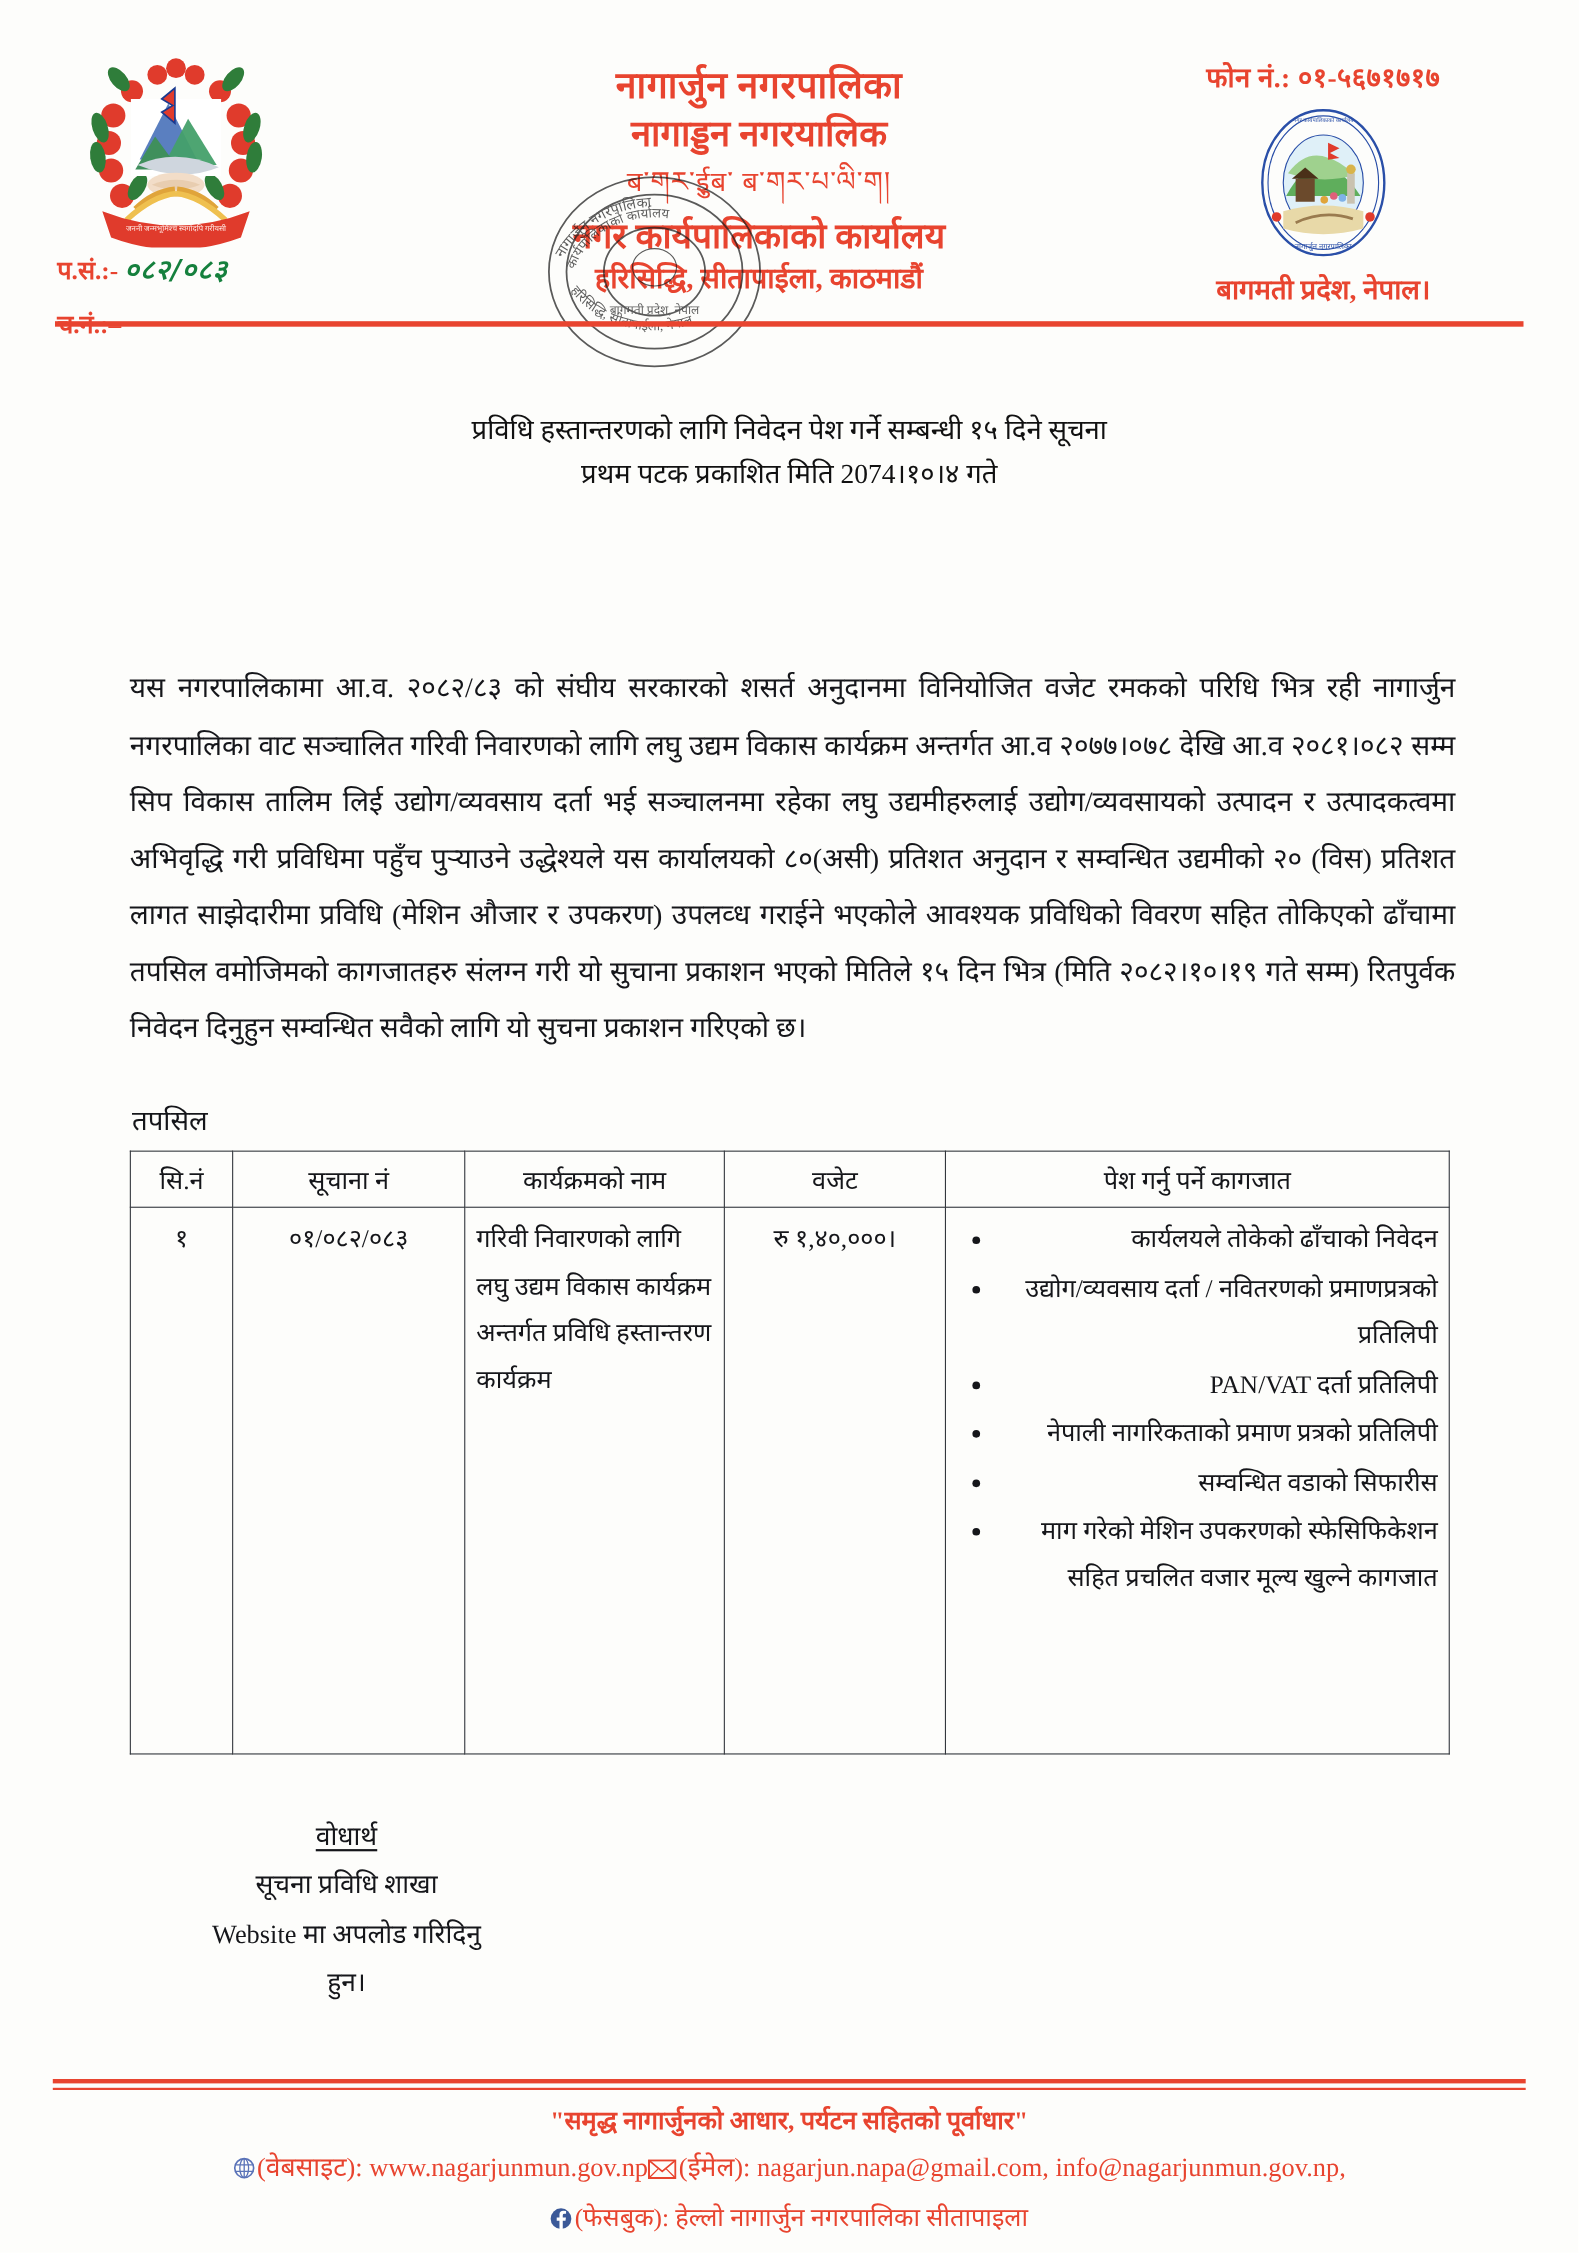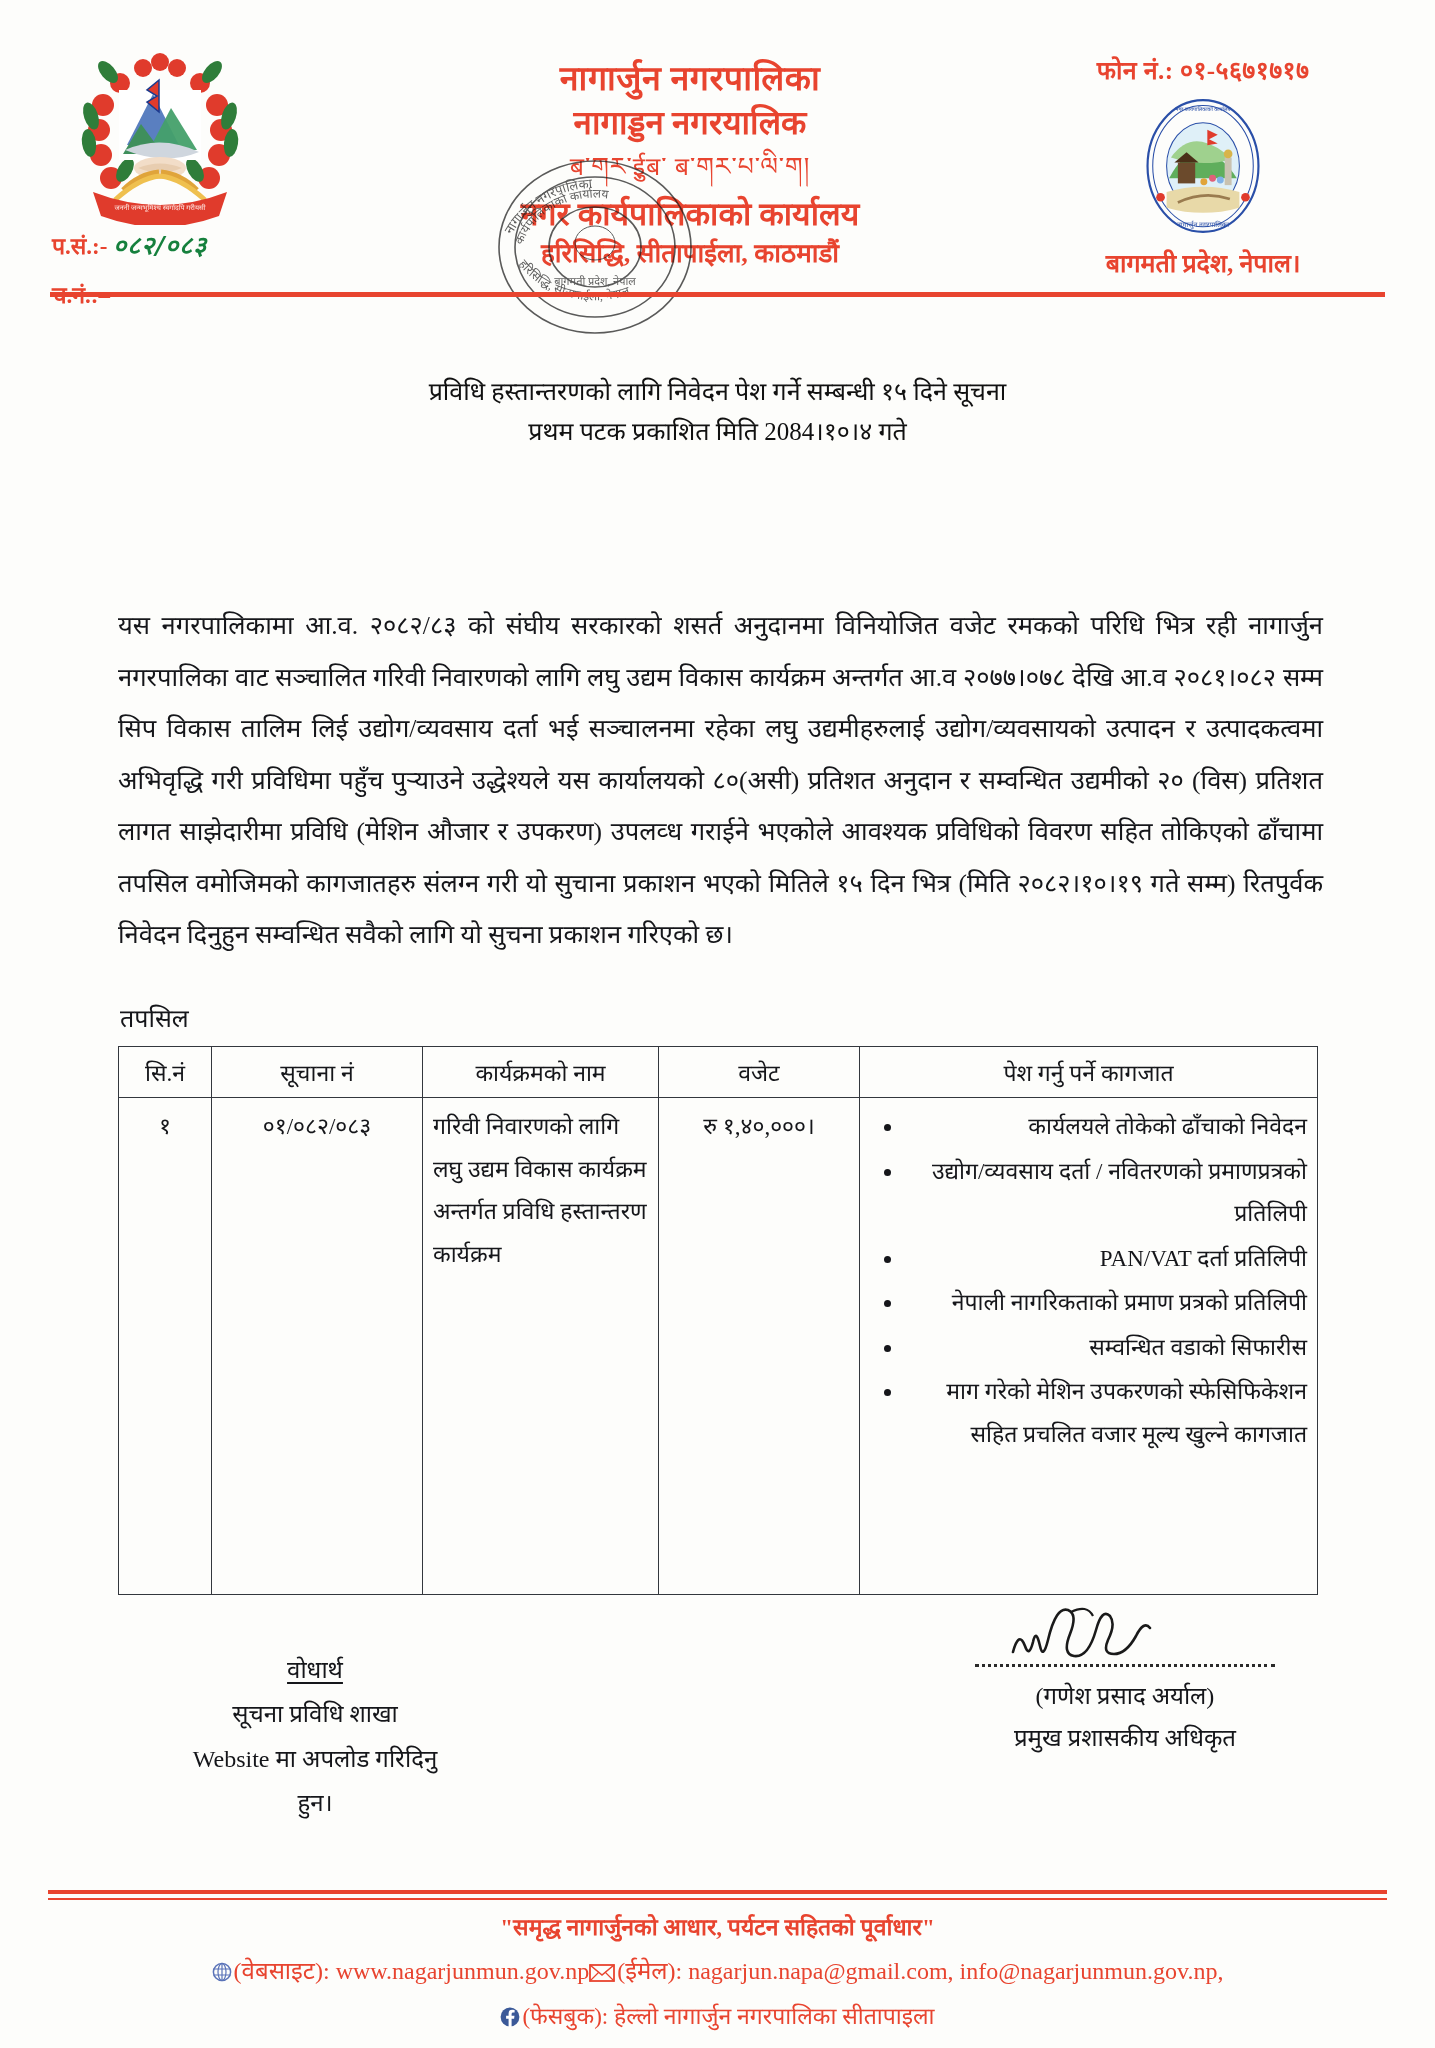--- a/index.html
+++ b/index.html
@@ -438,21 +438,21 @@
         <text x="125" y="150" font-size="11" fill="#1c1c1c" text-anchor="middle" font-family="Liberation Serif, serif">बागमती प्रदेश, नेपाल</text>
         <ellipse cx="125" cy="108" rx="20" ry="17" fill="none" stroke="#1c1c1c" stroke-width="1"></ellipse>
       </svg>
     </div>
 
     <div class="hr-red"></div>
   </div>
 
   <div class="title-block">
     <div class="title-1">प्रविधि हस्तान्तरणको लागि निवेदन पेश गर्ने सम्बन्धी १५ दिने सूचना</div>
-    <div class="title-2">प्रथम पटक प्रकाशित मिति 2084।१०।४ गते</div>
+    <div class="title-2">प्रथम पटक प्रकाशित मिति 2074।१०।४ गते</div>
   </div>
 
   <div class="body-text">यस नगरपालिकामा आ.व. २०८२/८३ को संघीय सरकारको शसर्त अनुदानमा विनियोजित वजेट रमकको परिधि भित्र रही नागार्जुन नगरपालिका वाट सञ्चालित गरिवी निवारणको लागि लघु उद्यम विकास कार्यक्रम अन्तर्गत आ.व २०७७।०७८ देखि आ.व २०८१।०८२ सम्म सिप विकास तालिम लिई उद्योग/व्यवसाय दर्ता भई सञ्चालनमा रहेका लघु उद्यमीहरुलाई उद्योग/व्यवसायको उत्पादन र उत्पादकत्वमा अभिवृद्धि गरी प्रविधिमा पहुँच पुर्‍याउने उद्धेश्यले यस कार्यालयको ८०(असी) प्रतिशत अनुदान र सम्वन्धित उद्यमीको २० (विस) प्रतिशत लागत साझेदारीमा प्रविधि (मेशिन औजार र उपकरण) उपलव्ध गराईने भएकोले आवश्यक प्रविधिको विवरण सहित तोकिएको ढाँचामा तपसिल वमोजिमको कागजातहरु संलग्न गरी यो सुचाना प्रकाशन भएको मितिले १५ दिन भित्र (मिति २०८२।१०।१९ गते सम्म) रितपुर्वक निवेदन दिनुहुन सम्वन्धित सवैको लागि यो सुचना प्रकाशन गरिएको छ।</div>
 
   <div class="tapasil">तपसिल</div>
 
   <table class="doc-table">
     <thead>
       <tr>
         <th class="col-sn">सि.नं</th>
@@ -482,34 +482,20 @@
     </tbody>
   </table>
 
   <div class="sig-left">
     <div class="bodhartha">वोधार्थ</div>
     <div>सूचना प्रविधि शाखा</div>
     <div>Website मा अपलोड गरिदिनु</div>
     <div>हुन।</div>
   </div>
 
-  <div class="sig-right">
-    <div class="signature-scribble">
-      <svg viewBox="0 0 300 62" width="300" height="62">
-        <path d="M38 52 q6 -22 12 -6 q4 12 8 -4 q3 -14 7 4 q3 14 8 -6
-                 q8 -34 20 -30 q10 4 2 24 q-8 20 4 22 q14 2 22 -26
-                 q6 -22 14 -14 q6 8 -2 24 q-6 14 6 14 q12 0 22 -18
-                 q8 -16 14 -8" fill="none" stroke="#1a1a1a" stroke-width="2.6" stroke-linecap="round"></path>
-        <path d="M96 12 q16 -8 22 4" fill="none" stroke="#1a1a1a" stroke-width="2.2"></path>
-      </svg>
-    </div>
-    <div class="dotted-line"></div>
-    <div>(गणेश प्रसाद अर्याल)</div>
-    <div>प्रमुख प्रशासकीय अधिकृत</div>
-  </div>
 
   <div class="footer-rule-top"></div>
   <div class="footer-rule-top2"></div>
 
   <div class="footer">
     <div class="slogan">"समृद्ध नागार्जुनको आधार, पर्यटन सहितको पूर्वाधार"</div>
 
     <div class="contact-line">
       <span class="seg">
         <span class="globe-icon">

